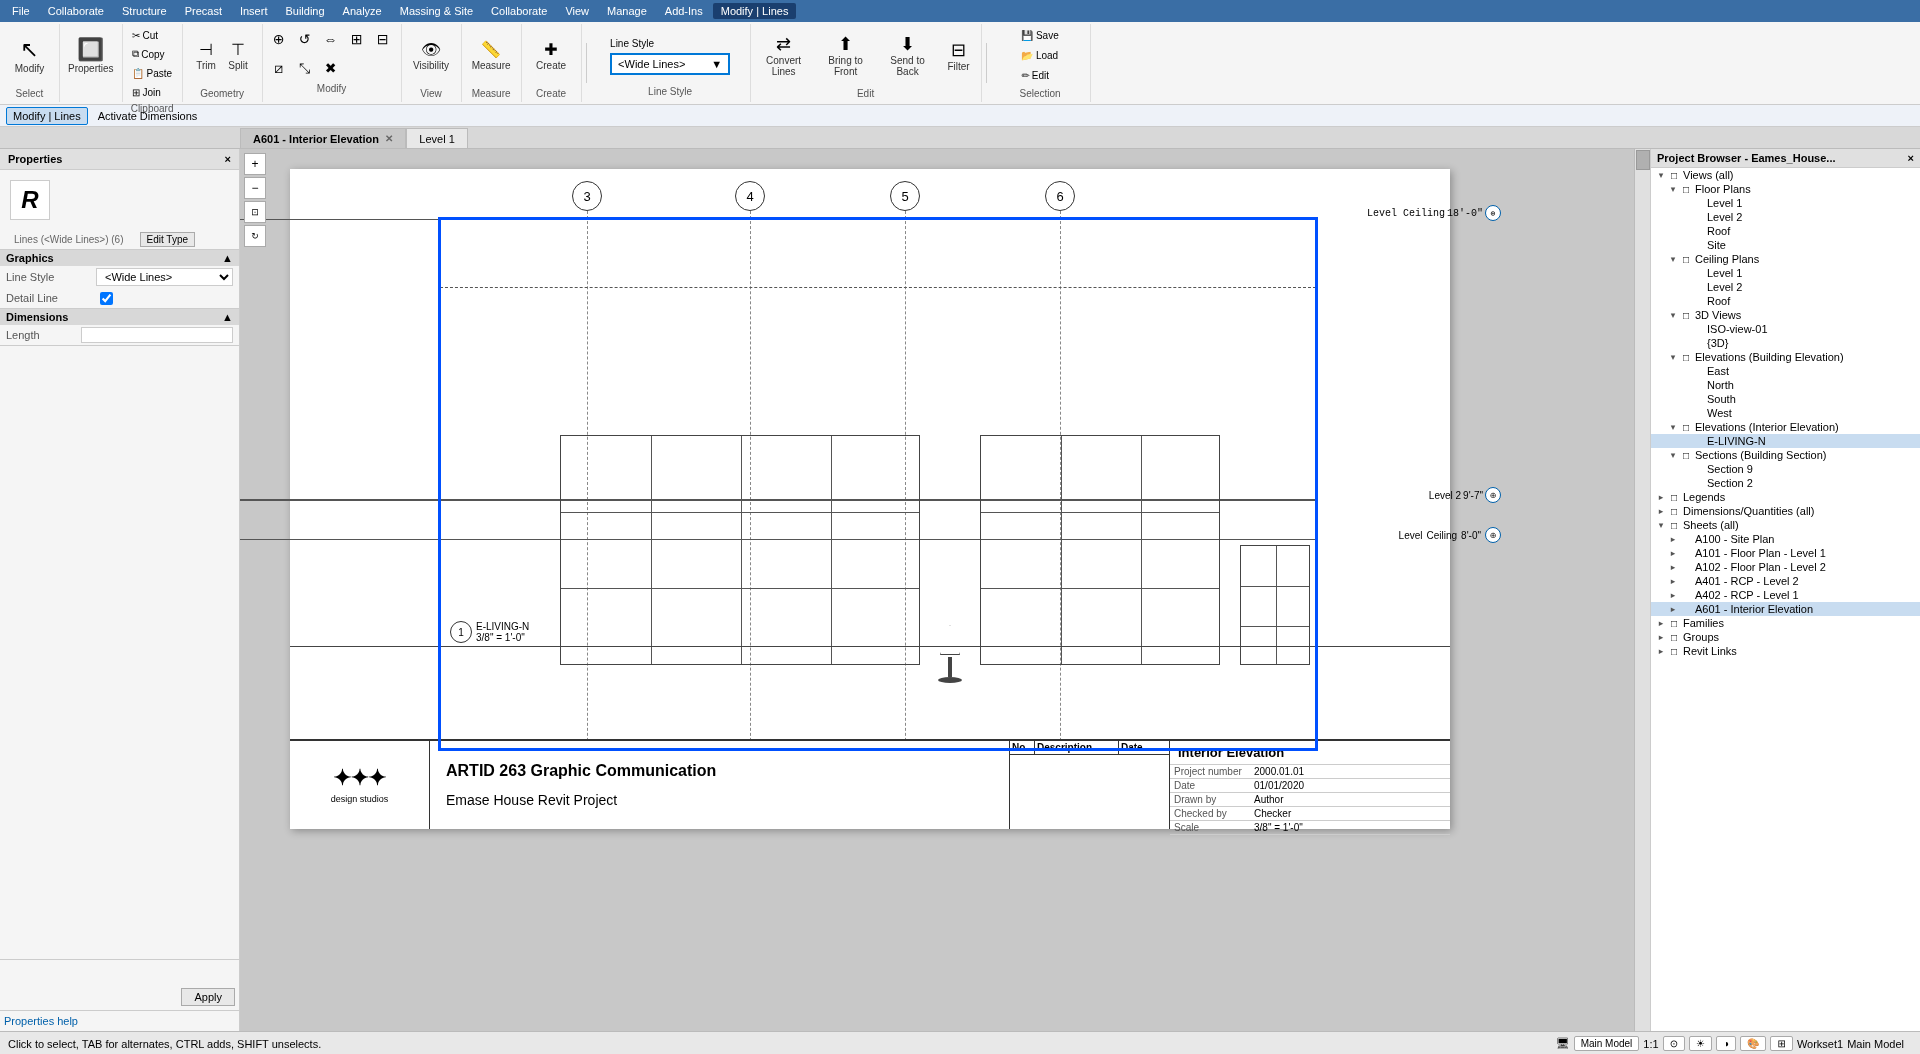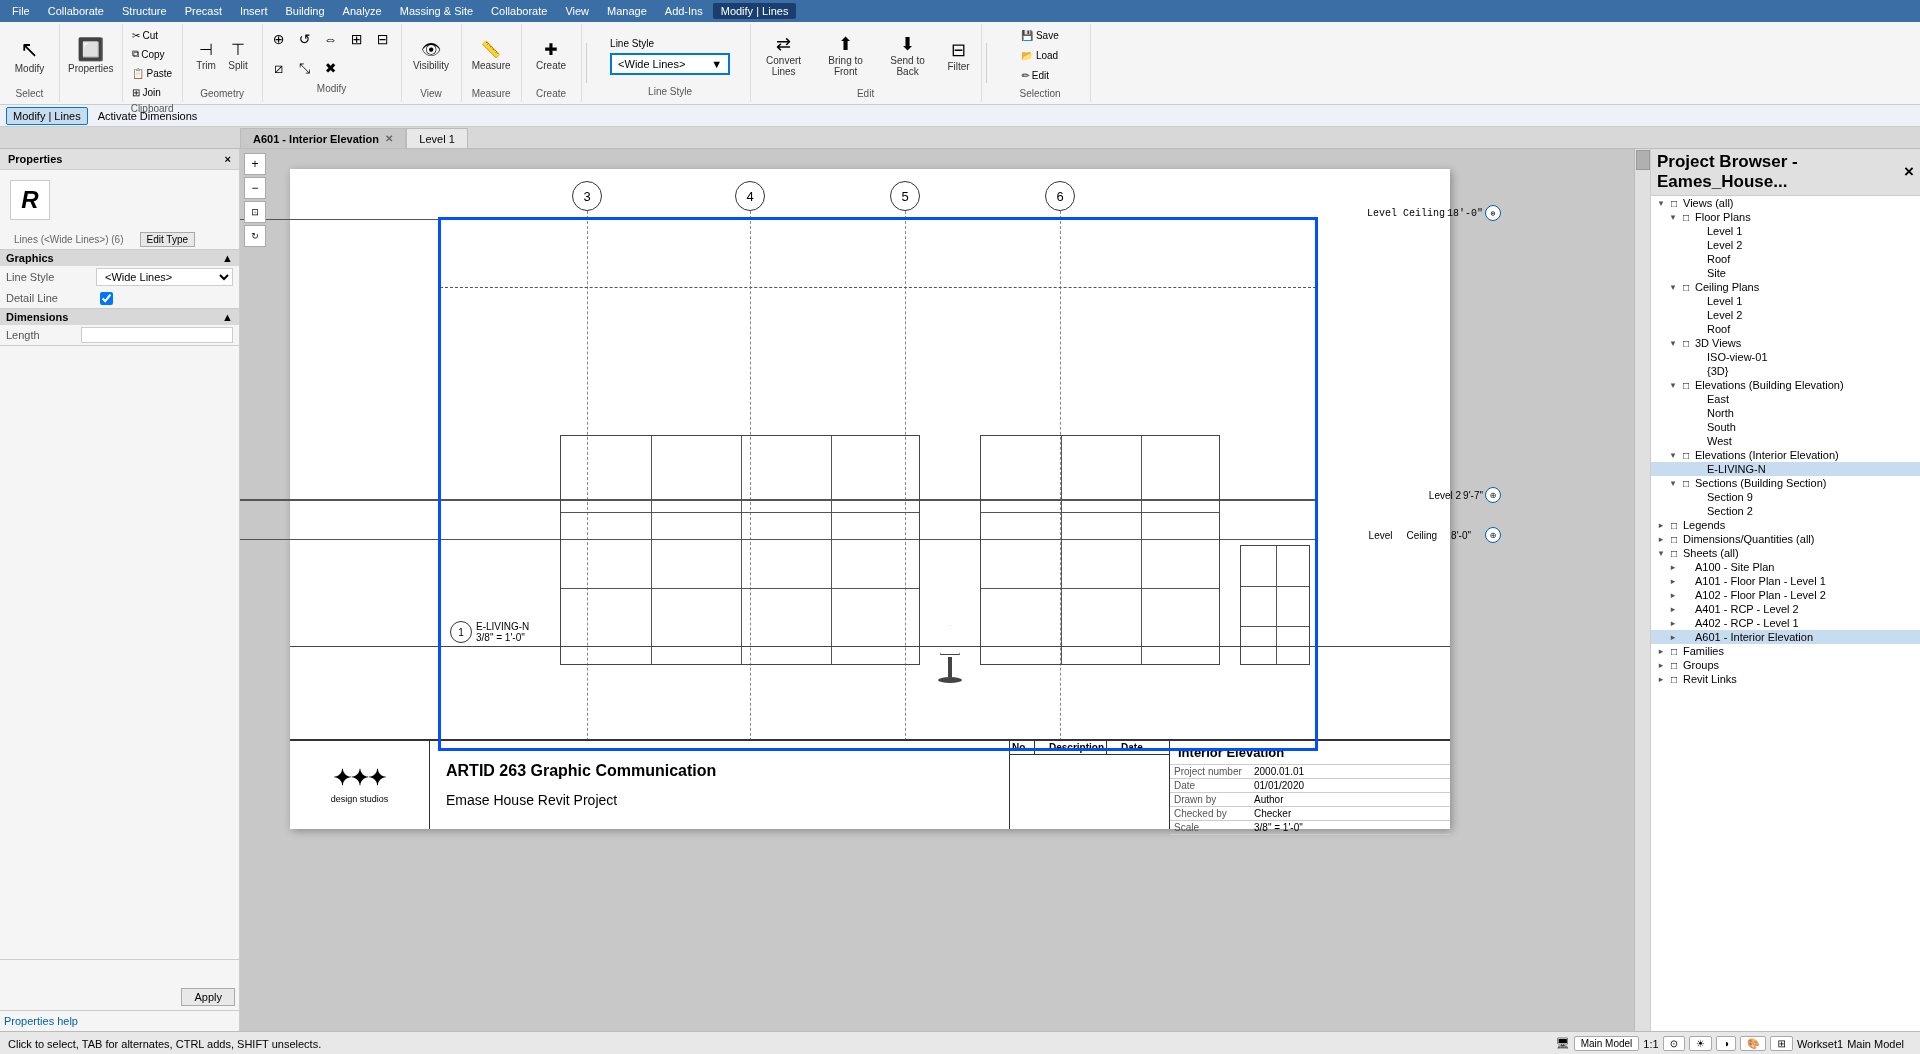--- a/index.html
+++ b/index.html
@@ -263,21 +263,20 @@
       border-right: 1px solid #333;
       background: white;
       display: flex;
       flex-direction: column;
     }
     .revision-header {
       display: flex;
       border-bottom: 1px solid #333;
       font-size: 10px;
       font-weight: bold;
-      gap: 12px;
     }
     .revision-header div, .revision-row div {
       border-right: 1px solid #333;
       padding: 1px 2px;
     }
     .revision-header div:last-child, .revision-row div:last-child { border-right: none; }
     #title-info {
       width: 280px;
       background: white;
       display: flex;
@@ -342,21 +341,21 @@
       overflow: hidden;
     }
     #project-browser-header {
       background: #e0e0e0;
       padding: 3px 6px;
       font-weight: bold;
       display: flex;
       justify-content: space-between;
       align-items: center;
       border-bottom: 1px solid #ccc;
-      font-size: 17px;
+      font-size: 11px;
     }
     .tree-item {
       display: flex;
       align-items: center;
       padding: 1px 4px;
       cursor: pointer;
       white-space: nowrap;
     }
     .tree-item.selected { background: #c8dcf0; }
     .tree-expand {
@@ -754,21 +753,21 @@
           <div style="position:absolute; top:-14px; right:-185px; font-size:10px; white-space:nowrap; display:flex; align-items:center; gap:2px;font-family:Liberation Mono, monospace;">
             <span>Level Ceiling</span>
             <span>18'-0"</span>
             <div style="width:16px;height:16px;border-radius:50%;border:1.5px solid #0060aa;background:white;display:flex;align-items:center;justify-content:center;font-size:8px;">⊕</div>
           </div>
           <div style="position:absolute; top:268px; right:-185px; font-size:10px; white-space:nowrap; display:flex; align-items:center; gap:2px;">
             <span>Level 2</span>
             <span>9'-7"</span>
             <div style="width:16px;height:16px;border-radius:50%;border:1.5px solid #0060aa;background:white;display:flex;align-items:center;justify-content:center;font-size:8px;">⊕</div>
           </div>
-          <div style="position:absolute; top:308px; right:-185px; font-size:10px; white-space:nowrap; display:flex; align-items:center; gap:14px;">
+          <div style="position:absolute; top:308px; right:-185px; font-size:10px; white-space:nowrap; display:flex; align-items:center; gap:4px;">
             <span>Level</span>
             <span>Ceiling</span>
             <span>8'-0"</span>
             <div style="width:16px;height:16px;border-radius:50%;border:1.5px solid #0060aa;background:white;display:flex;align-items:center;justify-content:center;font-size:8px;">⊕</div>
           </div>
 
           <div style="position:absolute; top:68px; left:0; right:0; height:1px; border-top:1.5px dashed #555;"></div>
 
           <div style="position:absolute; bottom:80px; left:120px; width:360px; height:230px; border:1.5px solid #444;">
 

